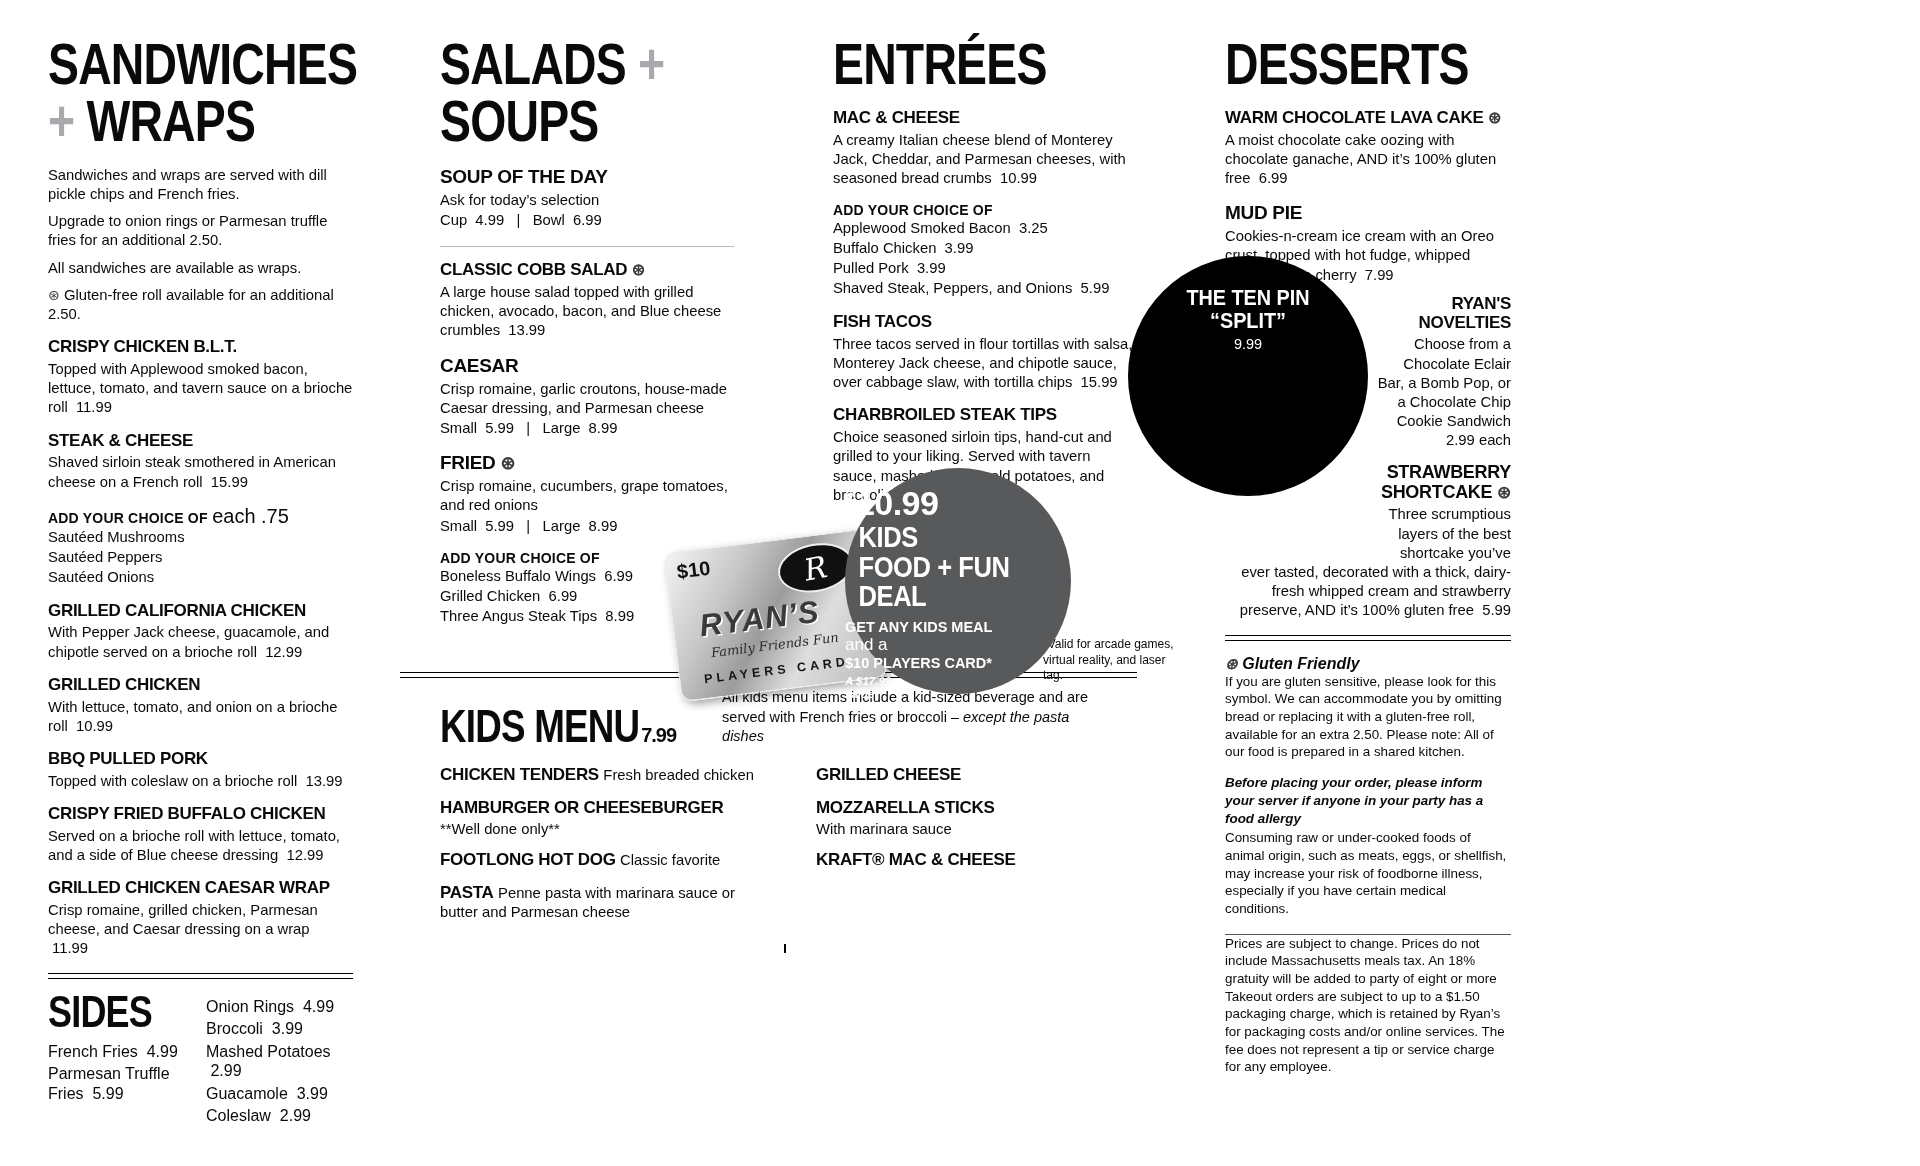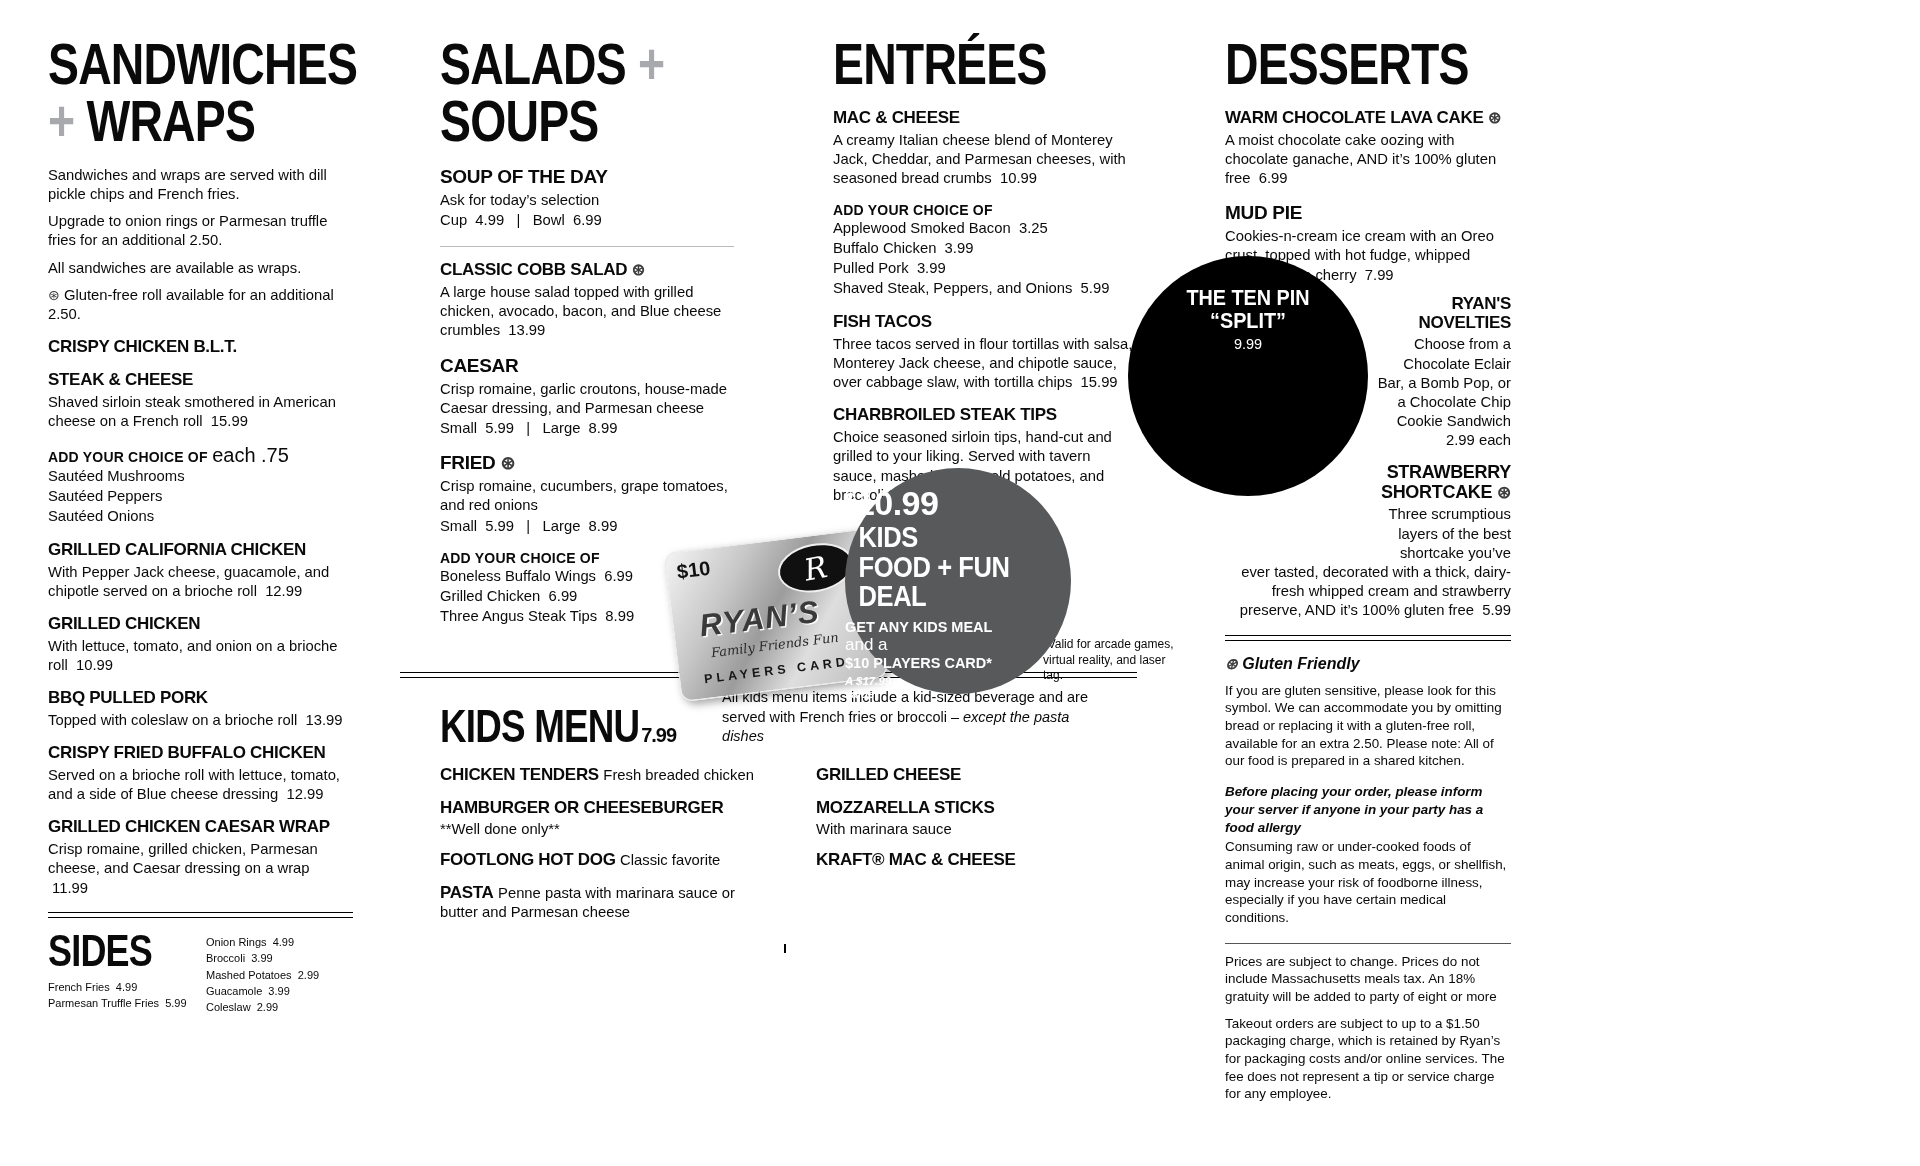--- a/index.html
+++ b/index.html
@@ -33,21 +33,21 @@
   .gf-icon { color:#3c3c3c; font-size:0.95em; }
 
   .double-rule { border-top:1.5px solid #000; border-bottom:1.5px solid #000; height:6px; }
   .thin-rule { border-top:1px solid #555; height:1px; }
   .light { border-top:1px solid #bbb; }
 
   
   .sides-grid { display:flex; margin-top:10px; }
   .sides-left { width:158px; }
   .sides-right { flex:1; padding-top:8px; }
-  .side-line { font-size:11px; line-height:1.22; margin-bottom:3px; }
+  .side-line { font-size:16px; line-height:1.22; margin-bottom:3px; }
 
   
   #kids-rule { position:absolute; left:400px; top:672px; width:737px; z-index:0; }
   #kids { position:absolute; left:440px; top:688px; width:700px; z-index:1; }
   .kids-header { display:flex; align-items:flex-end; }
   .kids-title { font-weight:bold; font-size:46px; letter-spacing:-1px; line-height:1; }
   .kids-title .squish { margin-right:-56px; }
   .kids-price { font-size:20px; font-weight:bold; padding-bottom:3px; margin-left:8px; }
   .kids-intro { font-size:14.5px; line-height:1.35; margin-left:46px; width:390px; padding-bottom:2px; }
   .kids-cols { display:flex; gap:46px; margin-top:16px; }
@@ -106,21 +106,21 @@
   .tp-price { font-size:14.5px; margin-top:4px; }
 
   
   .novelty-wrap { margin-top:10px; }
   .circle-spacer { float:left; width:150px; height:254px; }
   .ra { text-align:right; }
   .sc-head { margin-top:12px; font-size:18px; }
 
   
   .gf-title { font-size:16px; font-weight:bold; font-style:italic; margin-top:14px; }
-  .foot { font-size:13.4px; line-height:1.32; margin-top:9px; }
+  .foot { font-size:13.4px; line-height:1.32; }
   .foot-bold { font-size:13.4px; line-height:1.32; margin-top:13px; font-weight:bold; font-style:italic; }
   #col4 .double-rule { margin-top:14px; }
   #col4 .thin-rule { margin-top:16px; }
 
   #crop-mark { position:absolute; left:784px; top:944px; width:2px; height:9px; background:#000; }
 </style>
 </head>
 <body>
 
 <div class="page">
@@ -130,20 +130,21 @@
       <span class="line">SANDWICHES</span>
       <span class="line"><span class="plus">+</span> <span>WRAPS</span></span>
     </h1>
     <p class="body">Sandwiches and wraps are served with dill pickle chips and French fries.</p>
     <p class="body">Upgrade to onion rings or Parmesan truffle fries for an additional 2.50.</p>
     <p class="body">All sandwiches are available as wraps.</p>
     <p class="body"><span class="gf-icon">⊛</span> <span>Gluten-free roll available for an additional 2.50.</span></p>
 
     <div class="item">
       <h3 class="item-name">CRISPY CHICKEN B.L.T.</h3>
+      <p class="item-desc">Topped with Applewood smoked bacon, lettuce, tomato, and tavern sauce on a brioche roll &nbsp;11.99</p>
     </div>
     <div class="item">
       <h3 class="item-name">STEAK &amp; CHEESE</h3>
       <p class="item-desc">Shaved sirloin steak smothered in American cheese on a French roll &nbsp;15.99</p>
     </div>
 
     <p class="add-line">
       <span class="add-label">ADD YOUR CHOICE OF</span>
       <span class="add-suffix">each .75</span>
     </p>

